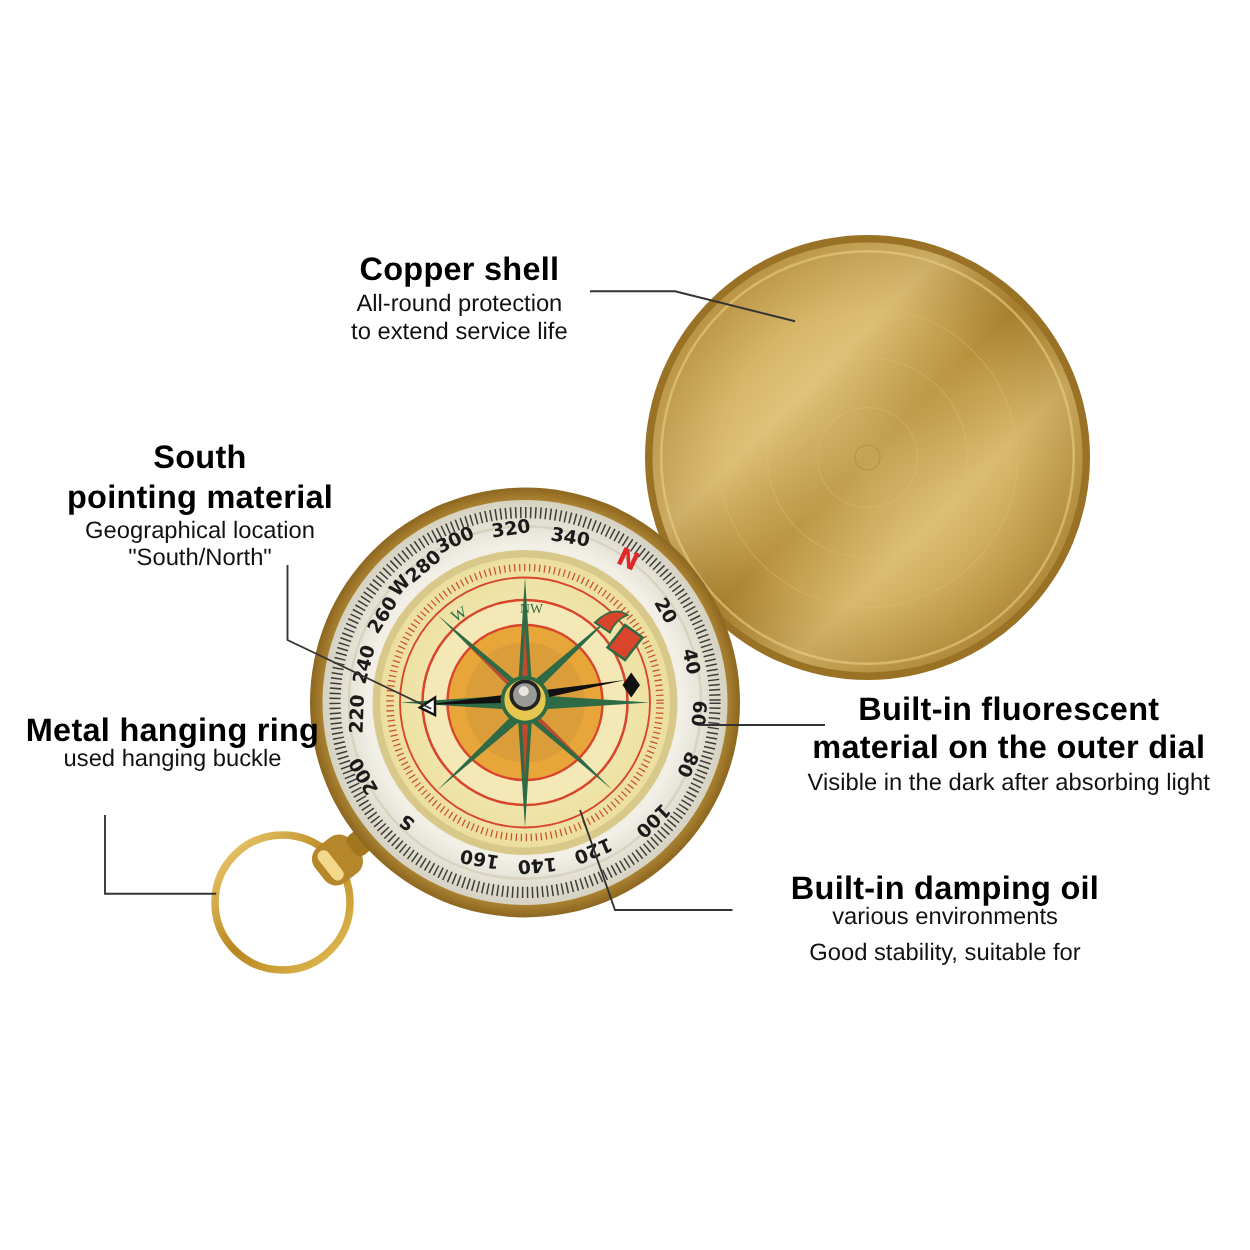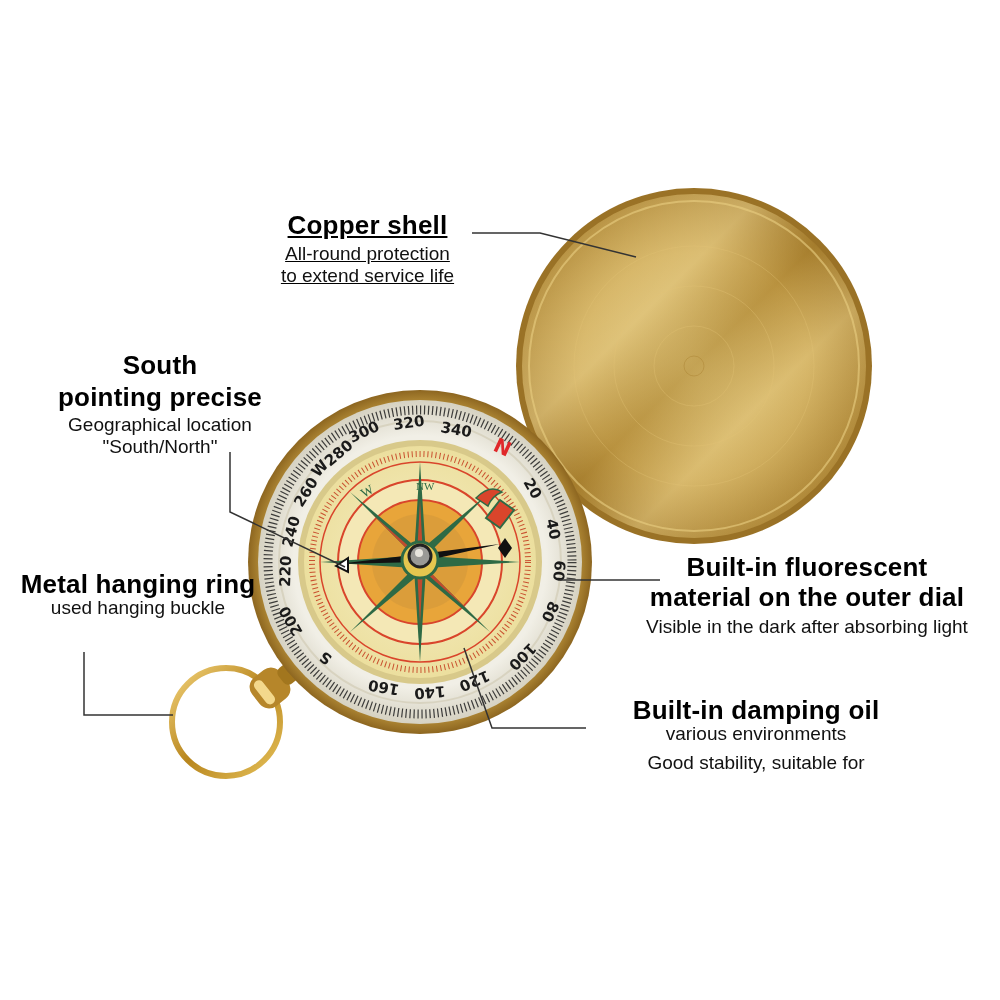--- a/index.html
+++ b/index.html
@@ -146,29 +146,29 @@
 
   <g stroke="#333" stroke-width="1.5" fill="none">
     <polyline points="472,233 540,233 636,257"></polyline>
     <polyline points="230,452 230,512 345,567"></polyline>
     <polyline points="84,652 84,715 173,715"></polyline>
     <polyline points="560,580 660,580"></polyline>
     <polyline points="464,648 492,728 586,728"></polyline>
   </g>
 </svg>
 
-<div class="label" style="left:255px; top:212px; width:225px;text-decoration:underline;">
+<div class="label" style="left:255px; top:202px; width:225px;">
   <span class="title">Copper shell</span>
   <span class="desc" style="margin-top:5px;">All-round protection</span>
   <span class="desc">to extend service life</span>
 </div>
 
 <div class="label" style="left:30px; top:352px; width:260px;">
   <span class="title">South</span>
-  <span class="title" style="margin-top:6px;">pointing precise</span>
+  <span class="title" style="margin-top:6px;">pointing material</span>
   <span class="desc" style="margin-top:4px;">Geographical location</span>
   <span class="desc">"South/North"</span>
 </div>
 
 <div class="label" style="left:0px; top:571px; width:276px;">
   <span class="title">Metal hanging ring</span>
   <span class="desc">used hanging buckle</span>
 </div>
 
 <div class="label" style="left:602px; top:554px; width:410px;">

